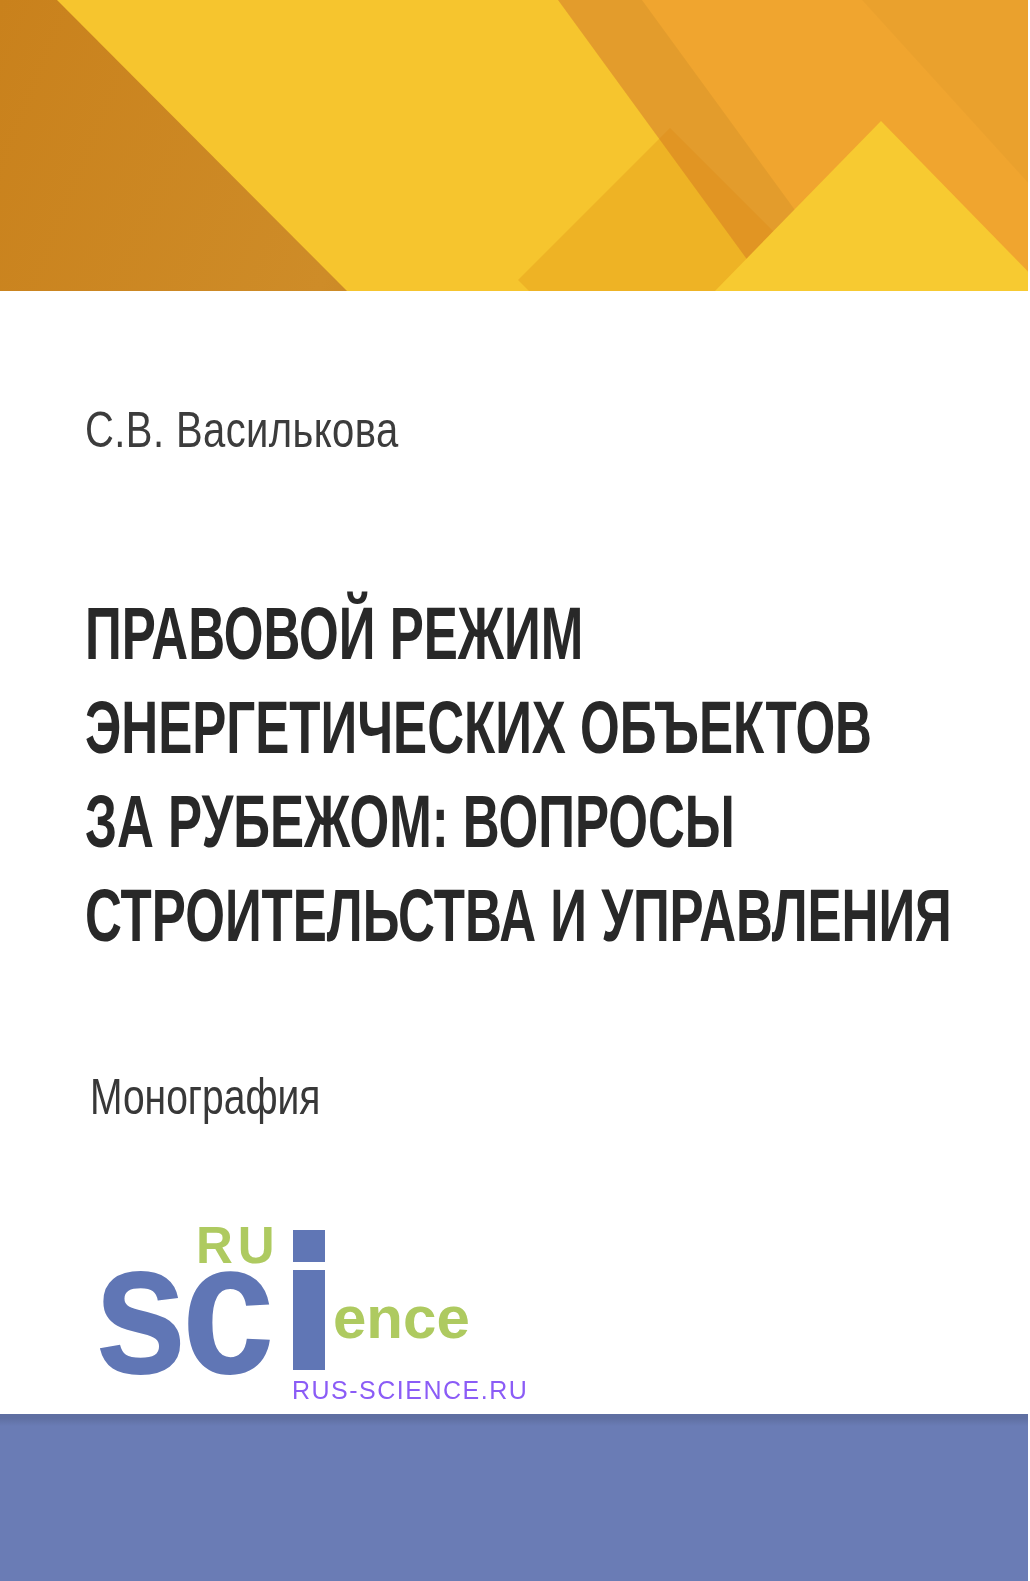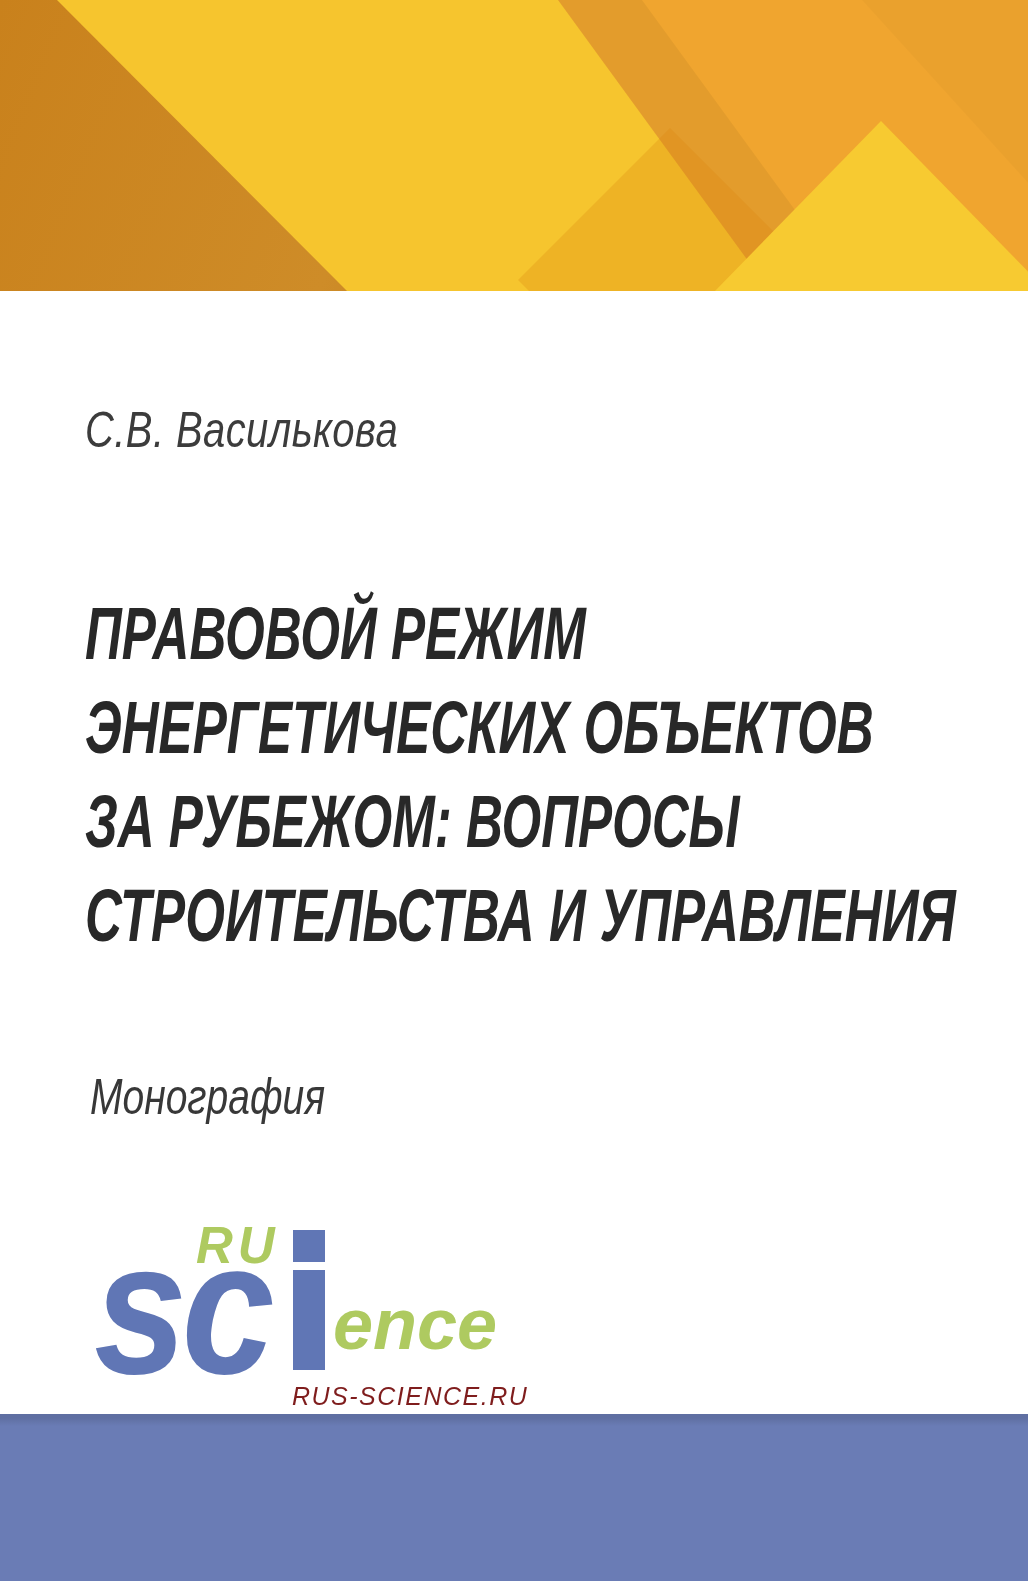--- a/index.html
+++ b/index.html
@@ -2,21 +2,20 @@
 <html><head>
 <meta charset="utf-8">
 <style>
   html,body{margin:0;padding:0;background:#ffffff;}
   .page{
     position:relative;
     width:1028px;height:1581px;
     background:#ffffff;
     overflow:hidden;
     font-family:"Liberation Sans", sans-serif;
-    font-style:italic;
   }
 
   
   .banner{position:absolute;left:0;top:0;width:1030px;height:291px;overflow:hidden;background:#F6C52E;}
   .bn{position:absolute;left:0;top:0;width:1030px;height:291px;}
   .bn-right-orange{background:#F0A52F;clip-path:polygon(558px 0,1030px 0,1030px 291px,770px 291px);}
   .bn-corner-shade{background:rgba(0,0,0,0.025);clip-path:polygon(862px 0,1030px 0,1030px 185px);}
   .bn-dark-band{background:rgba(0,0,0,0.05);clip-path:polygon(558px 0,642px 0,854px 291px,770px 291px);}
   .bn-diamond{background:rgba(219,134,16,0.28);clip-path:polygon(670px 128px,822px 280px,670px 432px,518px 280px);}
   .bn-mountain{background:#F7CA31;clip-path:polygon(881px 121px,1047px 291px,715px 291px);}
@@ -54,27 +53,27 @@
   .logo-idot{position:absolute;left:193px;top:10px;width:32px;height:32px;background:#6076B5;}
   .logo-istem{position:absolute;left:193px;top:50px;width:32px;height:100px;background:#6076B5;}
   .logo-sci{
     position:absolute;left:-6px;top:-22px;
     font-size:190px;font-weight:700;letter-spacing:-6px;
     color:#6076B5;white-space:nowrap;
     transform:scaleX(0.88);transform-origin:left top;
   }
   .logo-ence{
     position:absolute;left:233px;top:63px;
-    font-size:72px;font-weight:700;letter-spacing:0;
+    font-size:60px;font-weight:700;letter-spacing:0;
     color:#AECA60;white-space:nowrap;
   }
   .logo-url{
     position:absolute;left:192px;top:156px;
     font-size:25px;font-weight:400;letter-spacing:1.5px;
-    color:#7f1d1d;white-space:nowrap;margin-top:6px;
+    color:#8b5cf6;white-space:nowrap;
   }
 
   
   .footer-bar{
     position:absolute;left:0;top:1414px;width:1030px;height:167px;
     background:linear-gradient(to bottom,#5F6FA2 0px,#5F6FA2 4px,#6A7CB5 12px,#6A7CB5 100%);
   }
 </style>
 </head>
 <body>

